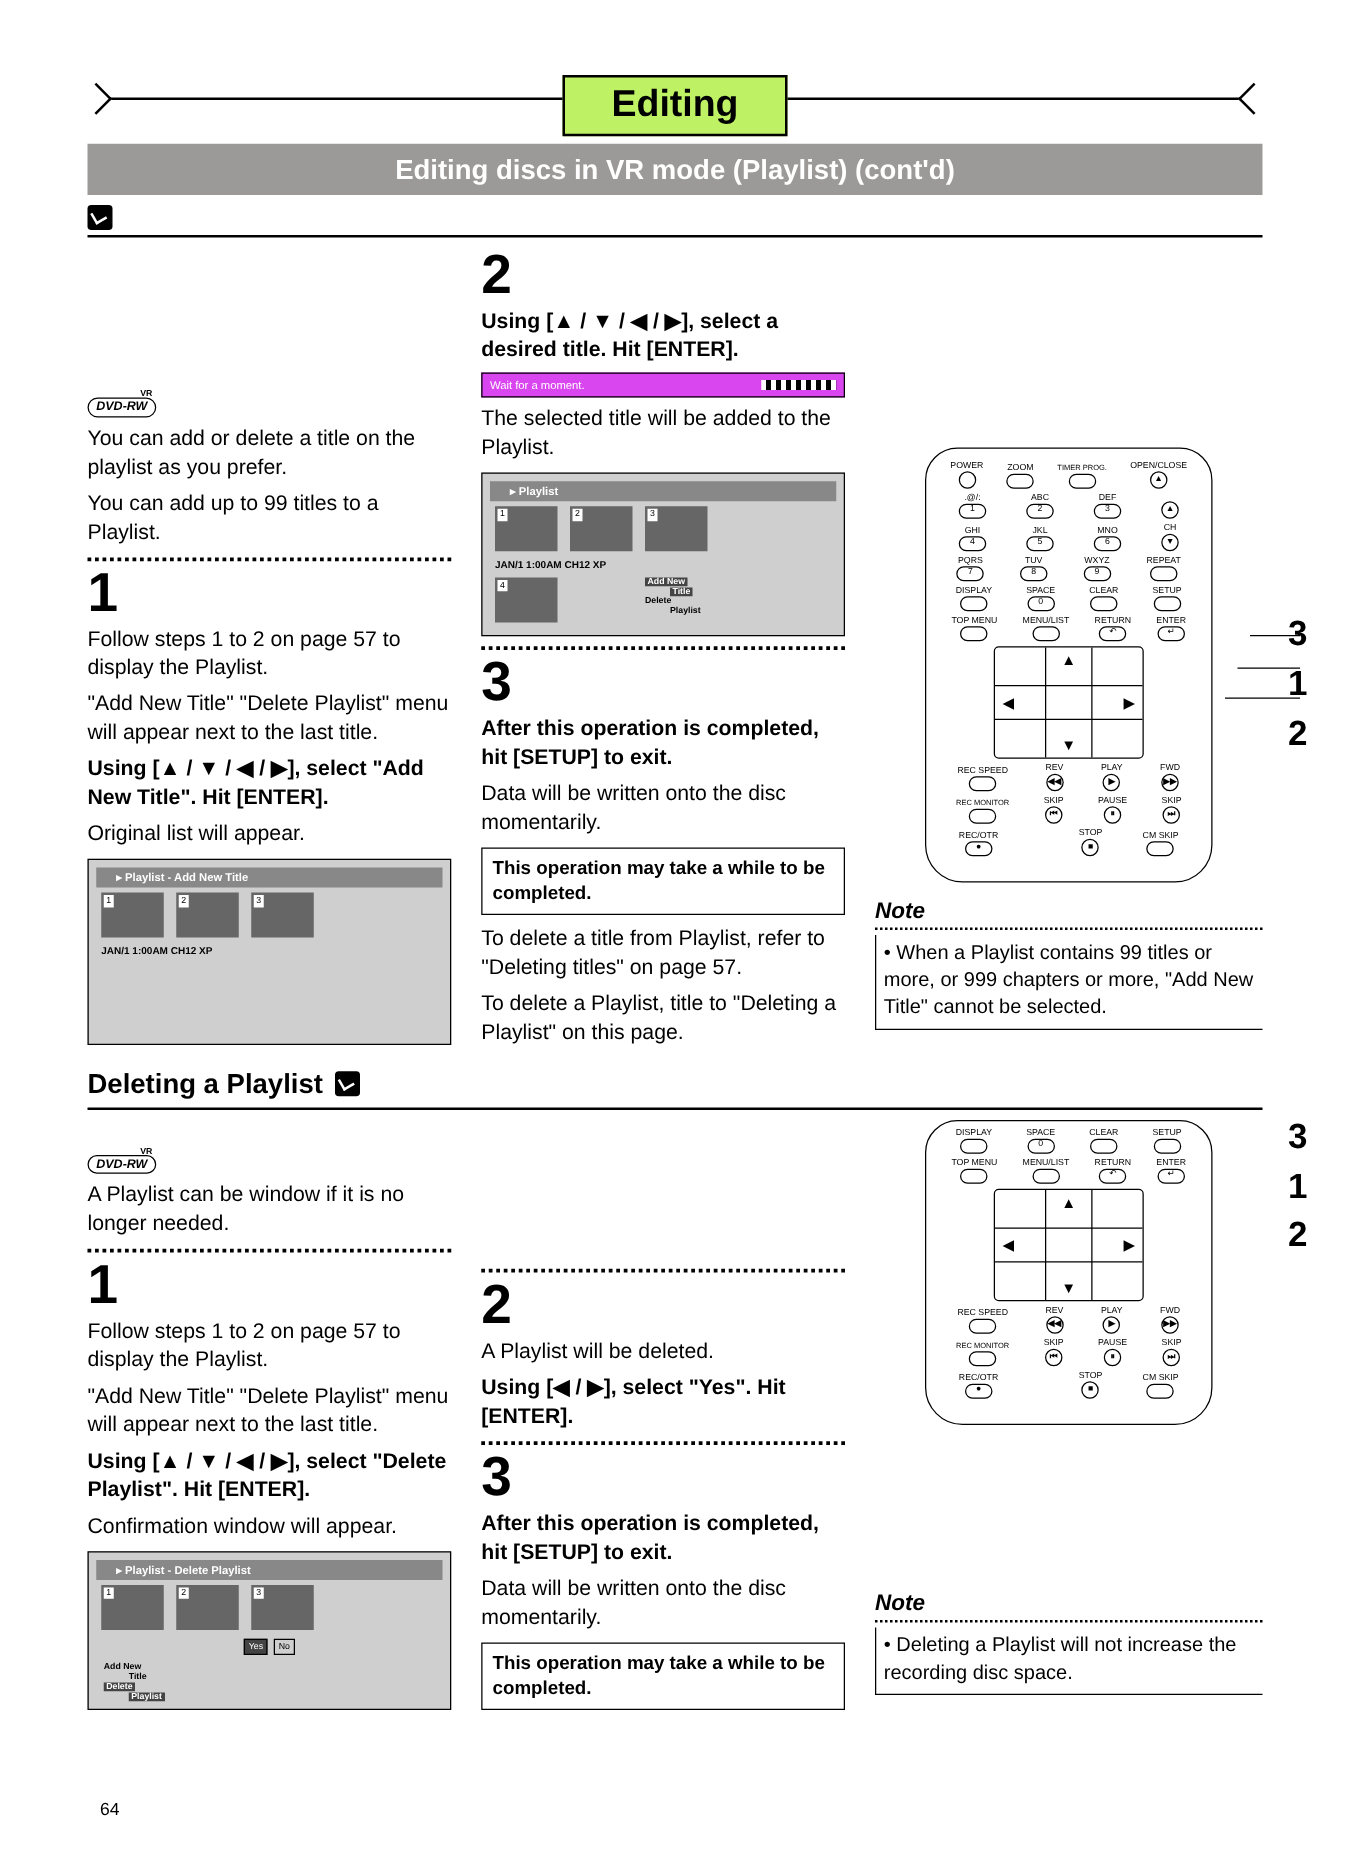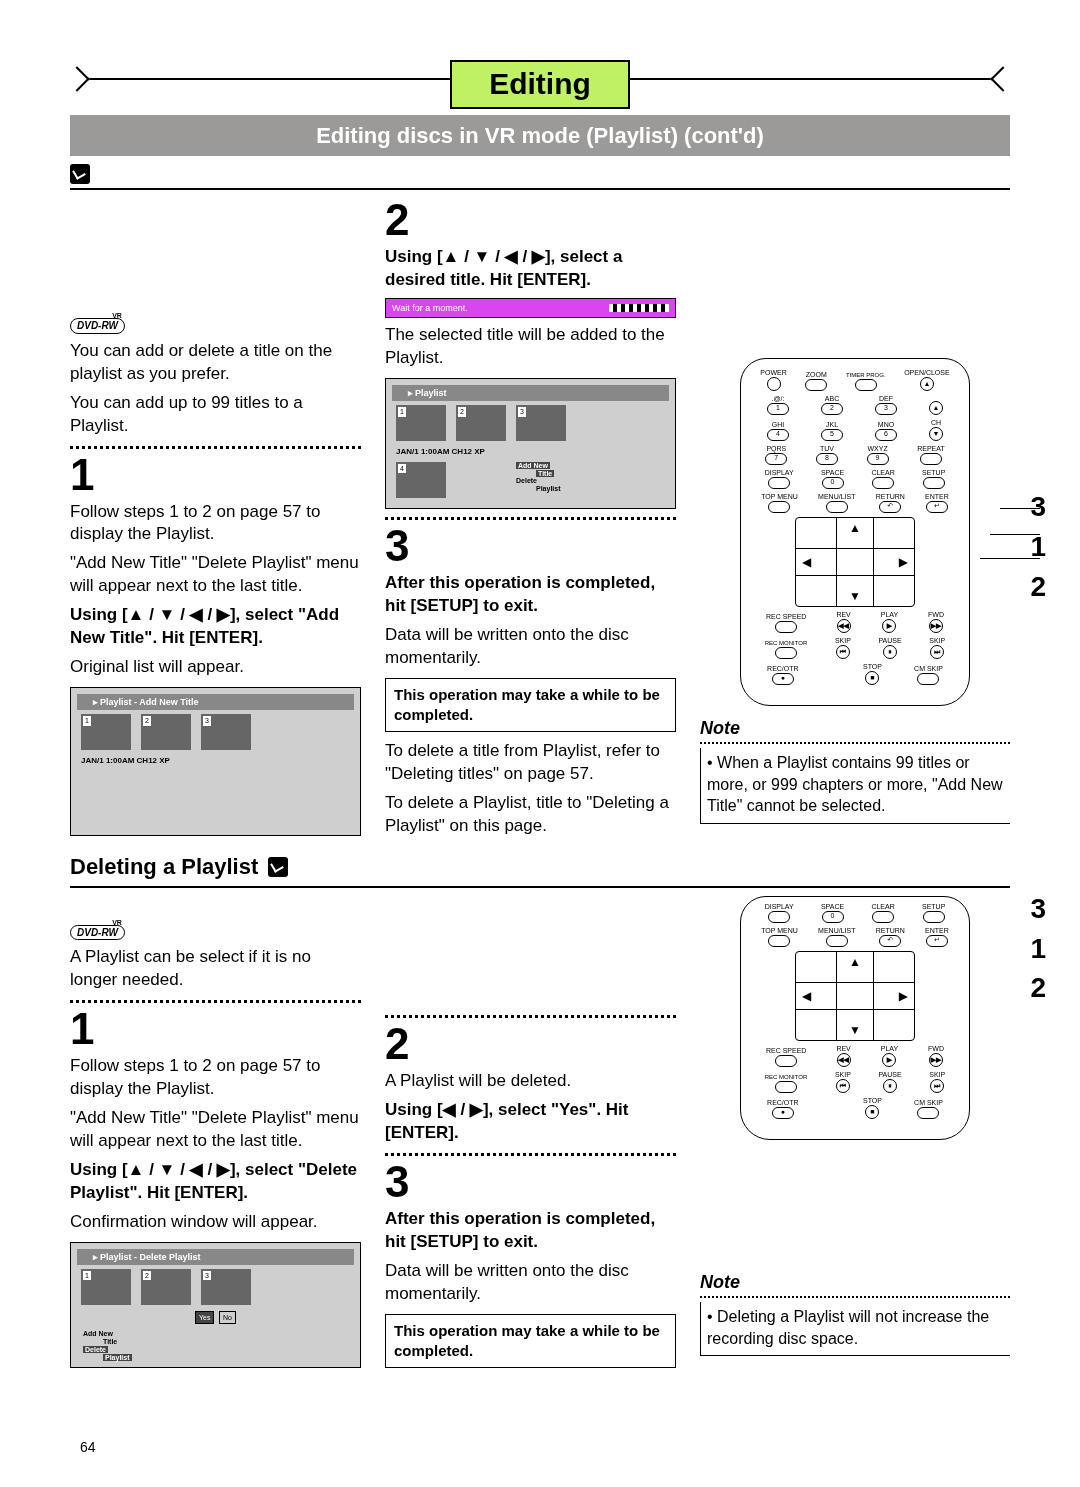--- a/index.html
+++ b/index.html
@@ -400,21 +400,21 @@
 
 <div class="section-title">
   <span>Deleting a Playlist</span>
   <span class="vr-icon"></span>
 </div>
 
 <div class="cols">
 
   <div class="col">
     <span class="dvd-rw">DVD-RW</span>
-    <div class="body-text">A Playlist can be select if it is no longer needed.</div>
+    <div class="body-text">A Playlist can be window if it is no longer needed.</div>
     <div class="dotline"></div>
     <div class="big-num">1</div>
     <div class="body-text">Follow steps 1 to 2 on page 57 to display the Playlist.</div>
     <div class="body-text">"Add New Title" "Delete Playlist" menu will appear next to the last title.</div>
     <div class="body-text bold">Using [▲ / ▼ / ◀ / ▶], select "Delete Playlist". Hit [ENTER].</div>
     <div class="body-text">Confirmation window will appear.</div>
     <div class="scrn">
       <div class="scrn-title-bar">▸ <span>Playlist - Delete Playlist</span></div>
       <div class="scrn-thumbs">
         <div class="thumb">

